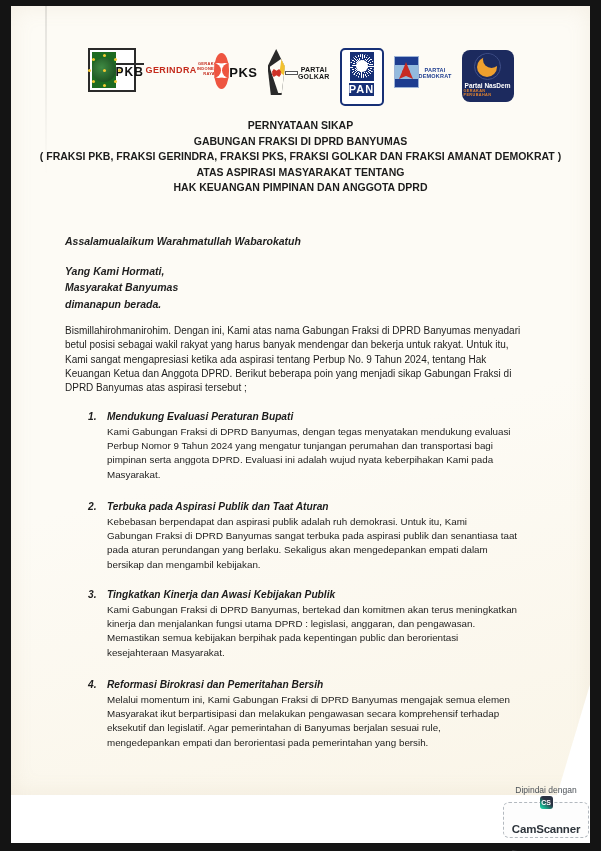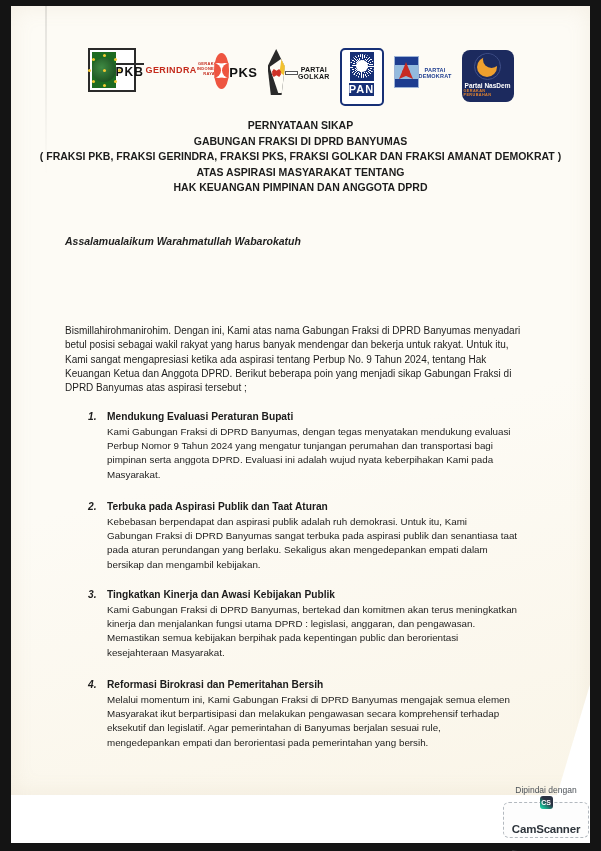--- a/index.html
+++ b/index.html
@@ -115,21 +115,21 @@
     font-weight:bold; font-size:10.5px; line-height:15.6px; color:#1c1c1c; }
   .title .date-line { font-style:italic; }
   .greeting { position:absolute; top:229px; left:54px; font-weight:bold; font-style:italic; font-size:10.5px; color:#1f1f1f; }
   .salutation { position:absolute; top:257px; left:54px; font-weight:bold; font-style:italic;
     font-size:10.5px; line-height:16.4px; color:#1f1f1f; }
   .opening { position:absolute; top:318px; left:54px; width:505px;
     font-size:10px; line-height:14.3px; color:#1d1d1d; white-space:pre-line; }
   .point { position:absolute; left:77px; display:flex; }
   .p1 { top:404px; } .p2 { top:494px; } .p3 { top:582px; } .p4 { top:672px; }
   .pnum { width:19px; font-weight:bold; font-style:italic; font-size:10.2px; line-height:14.5px; color:#1c1c1c; }
-  .pheading { font-weight:bold; font-size:10.2px; line-height:14.5px; color:#1c1c1c; }
+  .pheading { font-weight:bold; font-style:italic; font-size:10.2px; line-height:14.5px; color:#1c1c1c; }
   .pbody { width:455px; font-size:9.8px; line-height:14.4px; color:#1d1d1d; white-space:pre-line; }
 
   
   .badge { position:absolute; left:492px; top:796px; width:86px; height:36px;
     border:1px dashed #b3b9bf; border-radius:6px; background:#fdfdfd;
     display:flex; flex-direction:column; align-items:center; justify-content:center; gap:1px; }
   .badge-caption { font-size:8.5px; color:#4c5258; line-height:9px; }
   .badge-row { display:flex; align-items:center; gap:14px;flex-direction:column; }
   .badge-icon { width:13px; height:13px; border-radius:3px;
     background:linear-gradient(38deg,#17c39a 14%,#2a3142 58%);
@@ -222,20 +222,25 @@
 
     <div class="title">
       <div>PERNYATAAN SIKAP</div>
       <div>GABUNGAN FRAKSI DI DPRD BANYUMAS</div>
       <div>( FRAKSI PKB, FRAKSI GERINDRA, FRAKSI PKS, FRAKSI GOLKAR DAN FRAKSI AMANAT DEMOKRAT )</div>
       <div>ATAS ASPIRASI MASYARAKAT TENTANG</div>
       <div>HAK KEUANGAN PIMPINAN DAN ANGGOTA DPRD</div>
     </div>
 
     <div class="greeting">Assalamualaikum Warahmatullah Wabarokatuh</div>
+    <div class="salutation">
+      <div>Yang Kami Hormati,</div>
+      <div>Masyarakat Banyumas</div>
+      <div>dimanapun berada.</div>
+    </div>
 
     <div class="opening">Bismillahirohmanirohim. Dengan ini, Kami atas nama Gabungan Fraksi di DPRD Banyumas menyadari
 betul posisi sebagai wakil rakyat yang harus banyak mendengar dan bekerja untuk rakyat. Untuk itu,
 Kami sangat mengapresiasi ketika ada aspirasi tentang Perbup No. 9 Tahun 2024, tentang Hak
 Keuangan Ketua dan Anggota DPRD. Berikut beberapa poin yang menjadi sikap Gabungan Fraksi di
 DPRD Banyumas atas aspirasi tersebut ;</div>
 
     <div class="point p1">
       <div class="pnum">1.</div>
       <div>

